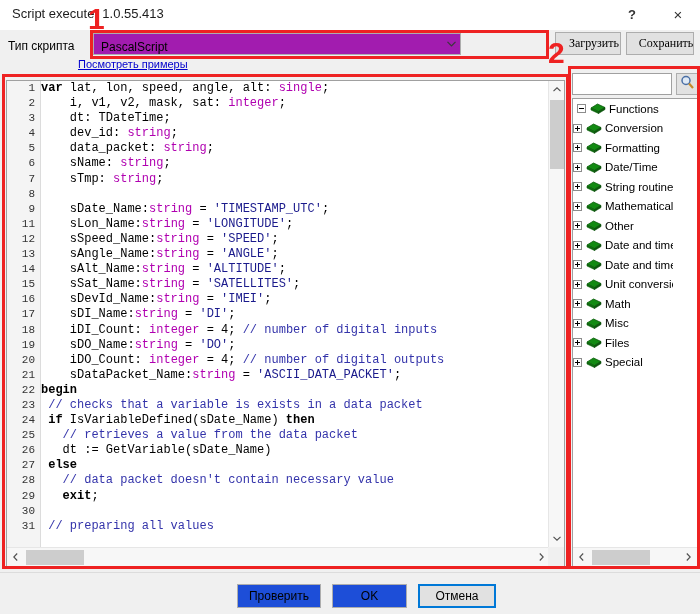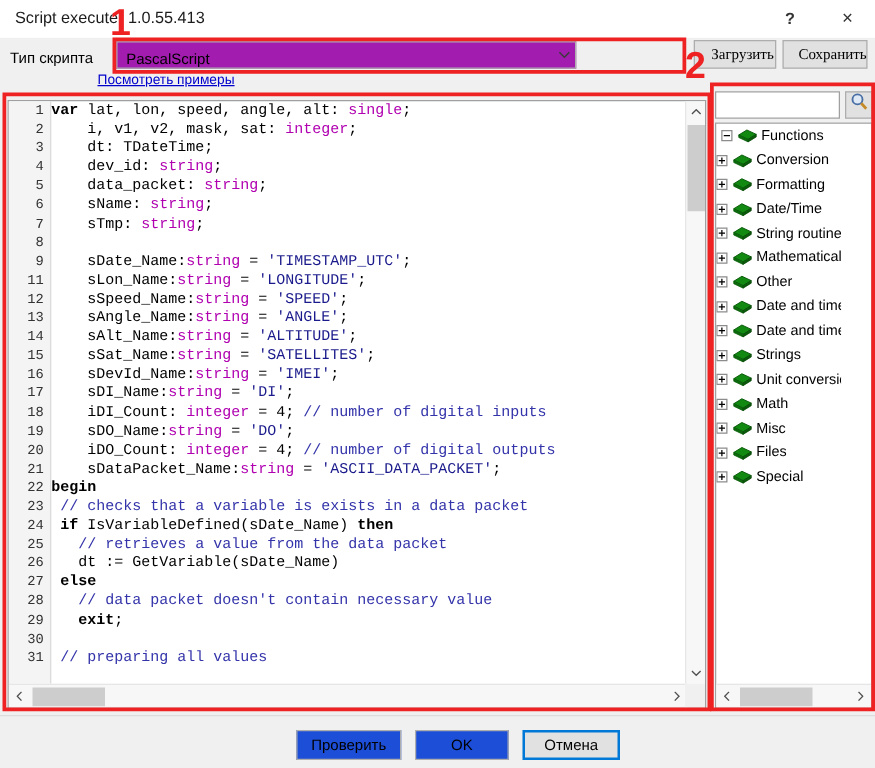--- a/index.html
+++ b/index.html
@@ -469,29 +469,20 @@
             </svg></span>
           <span class="tlabel">Date and time l</span>
         </div>
         <div class="tnode child">
           <span class="tbox plus"></span>
           <span class="tico"><svg width="16" height="13" viewBox="0 0 16 13">
               <path d="M1 6 L7.5 2 L15 5.5 L8.5 9.5 Z" fill="#128a12" stroke="#0a5c0a" stroke-width="0.8"></path>
               <path d="M1 6 L1 8 L8.5 11.5 L8.5 9.5 Z" fill="#0d6b0d" stroke="#0a5c0a" stroke-width="0.6"></path>
               <path d="M8.5 9.5 L8.5 11.5 L15 7.5 L15 5.5 Z" fill="#0a5c0a" stroke="#084808" stroke-width="0.6"></path>
             </svg></span>
-          <span class="tlabel">Strings</span>
-        </div>
-        <div class="tnode child">
-          <span class="tbox plus"></span>
-          <span class="tico"><svg width="16" height="13" viewBox="0 0 16 13">
-              <path d="M1 6 L7.5 2 L15 5.5 L8.5 9.5 Z" fill="#128a12" stroke="#0a5c0a" stroke-width="0.8"></path>
-              <path d="M1 6 L1 8 L8.5 11.5 L8.5 9.5 Z" fill="#0d6b0d" stroke="#0a5c0a" stroke-width="0.6"></path>
-              <path d="M8.5 9.5 L8.5 11.5 L15 7.5 L15 5.5 Z" fill="#0a5c0a" stroke="#084808" stroke-width="0.6"></path>
-            </svg></span>
           <span class="tlabel">Unit conversion</span>
         </div>
         <div class="tnode child">
           <span class="tbox plus"></span>
           <span class="tico"><svg width="16" height="13" viewBox="0 0 16 13">
               <path d="M1 6 L7.5 2 L15 5.5 L8.5 9.5 Z" fill="#128a12" stroke="#0a5c0a" stroke-width="0.8"></path>
               <path d="M1 6 L1 8 L8.5 11.5 L8.5 9.5 Z" fill="#0d6b0d" stroke="#0a5c0a" stroke-width="0.6"></path>
               <path d="M8.5 9.5 L8.5 11.5 L15 7.5 L15 5.5 Z" fill="#0a5c0a" stroke="#084808" stroke-width="0.6"></path>
             </svg></span>
           <span class="tlabel">Math</span>

